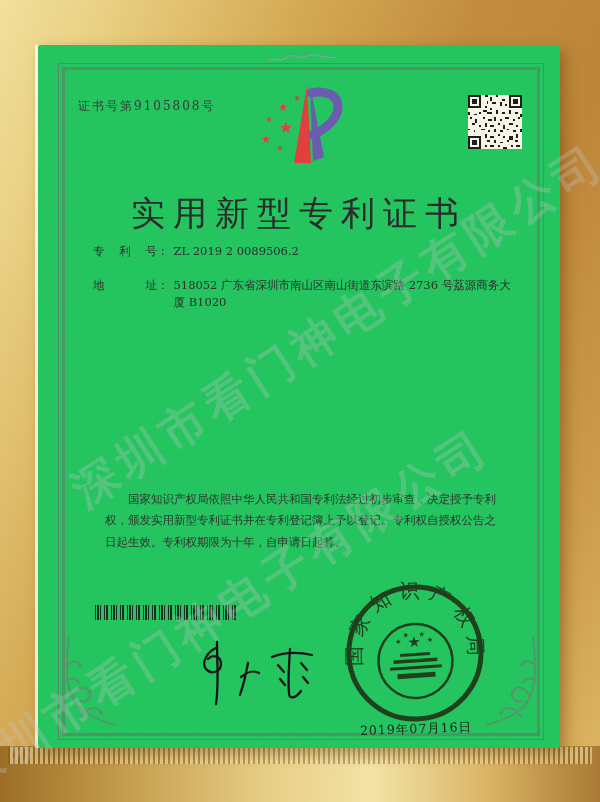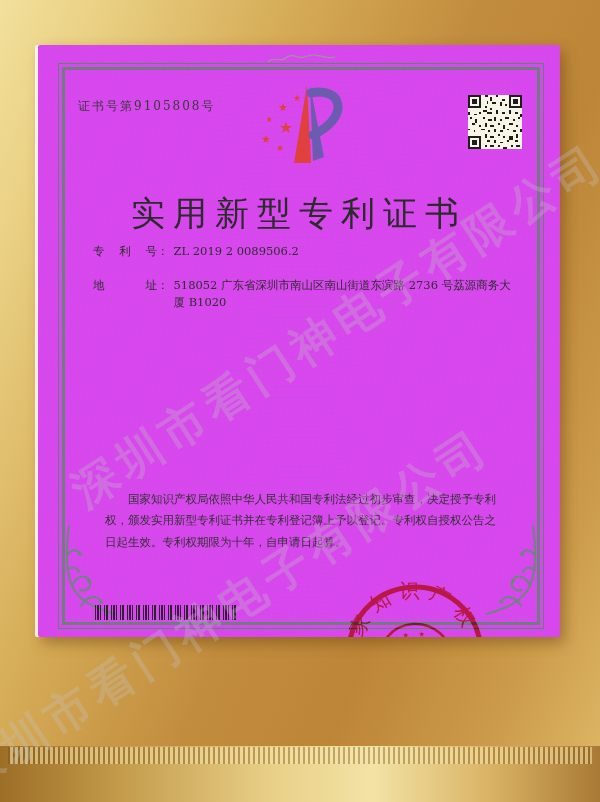--- a/index.html
+++ b/index.html
@@ -16,22 +16,22 @@
   .frame-bottom{
     position:absolute;left:0;right:0;top:746px;bottom:0;
     background:linear-gradient(90deg,#9c6e26 0%,#c39b4b 20%,#e8cf87 45%,#f2e3a5 62%,#d9b264 82%,#a87934 100%);
   }
   .frame-stripes{
     position:absolute;left:8px;right:8px;top:747px;height:17px;opacity:.75;
     background:repeating-linear-gradient(90deg,rgba(118,74,14,.5) 0 2px,rgba(247,229,172,.75) 2px 5px);
   }
   
   .paper{
-    position:absolute;left:38px;top:45px;width:522px;height:592px;
-    background:#d946ef;border-radius:2px;overflow:hidden;
+    position:absolute;left:38px;top:45px;width:522px;height:703px;
+    background:#22c55e;border-radius:2px;overflow:hidden;
     box-shadow:-3px 0 0 rgba(255,255,255,.8),4px 6px 14px rgba(96,60,8,.45);
   }
   .guilloche{
     position:absolute;inset:0;pointer-events:none;
     background-image:
       repeating-radial-gradient(circle at 50% 130%,rgba(118,165,135,.07) 0 1px,transparent 1px 5px),
       repeating-linear-gradient(86deg,rgba(118,165,135,.05) 0 1px,transparent 1px 6px);
   }
   .green-border{position:absolute;left:20px;right:16px;top:18px;bottom:8px;border:1px solid #568a66;}
   .green-border::before{content:"";position:absolute;inset:3px;border:3px solid #568a66;opacity:.8;}

